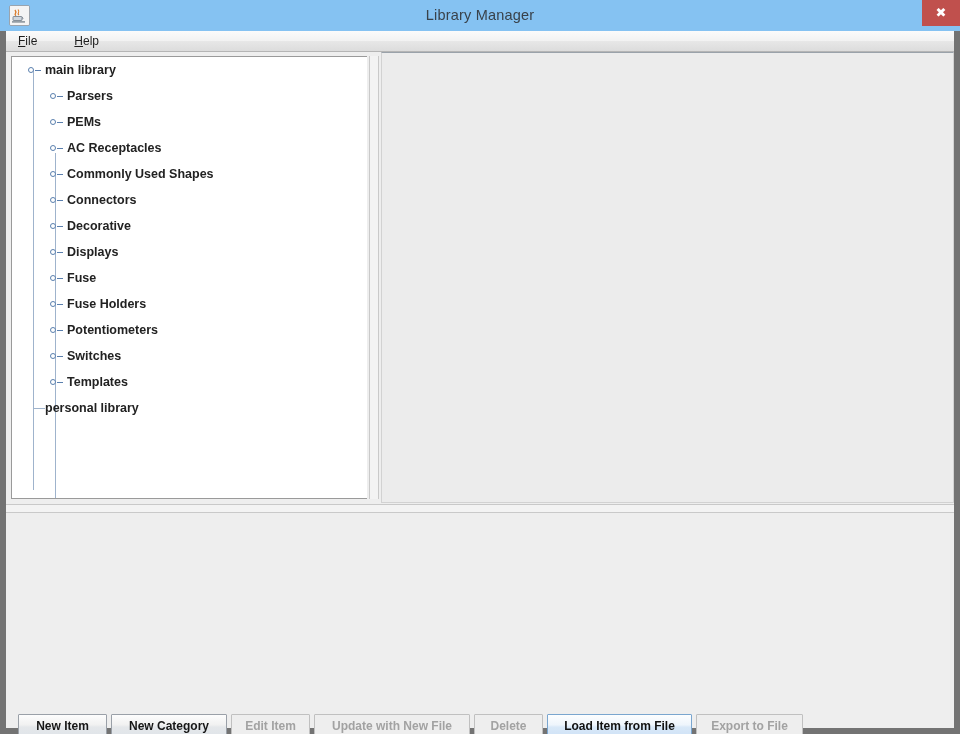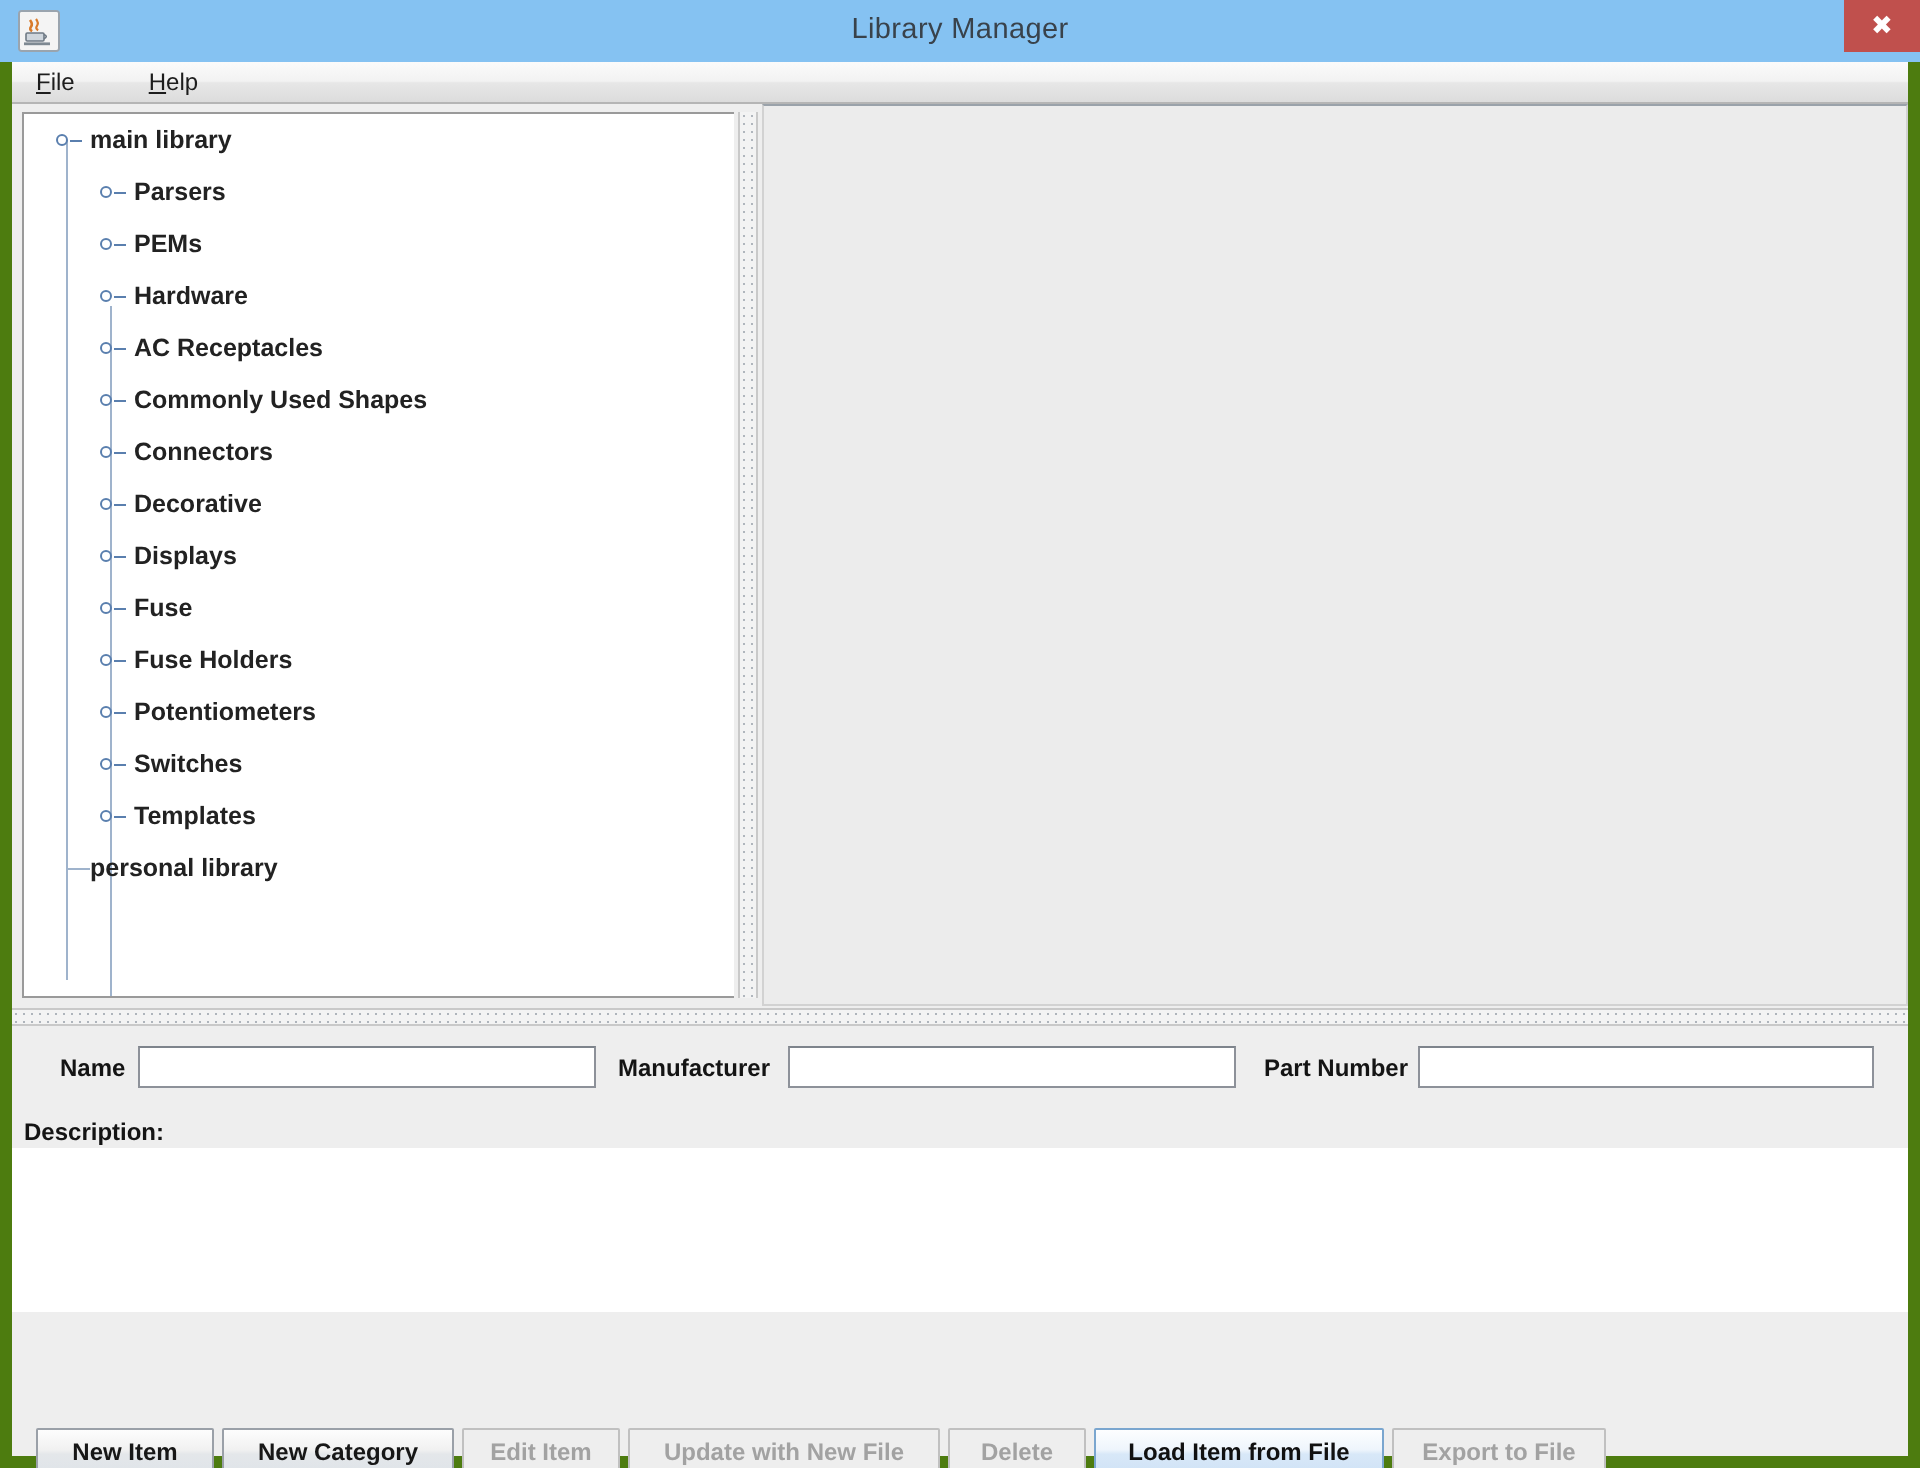--- a/index.html
+++ b/index.html
@@ -8,21 +8,21 @@
     width: 960px; height: 734px;
     overflow: hidden;
     font-family: "Liberation Sans", sans-serif;
   }
   body { background: #85c2f2; }
 
   
   #window {
     position: absolute; left: 0; top: 0;
     width: 960px; height: 734px;
-    background: #4d7c0f;
+    background: #737373;
     text-decoration: underline;
   }
 
   
   #titlebar {
     position: absolute; left: 0; top: 0;
     width: 960px; height: 31px;
     background: #85c2f2;
   }
   #title-text {
@@ -349,27 +349,20 @@
                 <span class="circle"></span>
                 <span class="stub"></span>
               </span>
             <span class="label">PEMs</span>
           </div>
           <div class="tree-row depth1">
             <span class="handle">
                 <span class="circle"></span>
                 <span class="stub"></span>
               </span>
-            <span class="label">Hardware</span>
-          </div>
-          <div class="tree-row depth1">
-            <span class="handle">
-                <span class="circle"></span>
-                <span class="stub"></span>
-              </span>
             <span class="label">AC Receptacles</span>
           </div>
           <div class="tree-row depth1">
             <span class="handle">
                 <span class="circle"></span>
                 <span class="stub"></span>
               </span>
             <span class="label">Commonly Used Shapes</span>
           </div>
           <div class="tree-row depth1">
@@ -442,35 +435,20 @@
         <div id="vsplit-track"></div>
       </div>
 
       <div id="right-pane"></div>
     </div>
 
     <div id="hsplit">
       <div id="hsplit-track"></div>
     </div>
 
-    <div id="lower">
-      <div id="fields-row">
-        <span class="field-label" id="lbl-name">Name</span>
-        <input class="text-field" id="fld-name" type="text" value="" style="">
-
-        <span class="field-label" id="lbl-manufacturer">Manufacturer</span>
-        <input class="text-field" id="fld-manufacturer" type="text" value="" style="">
-
-        <span class="field-label" id="lbl-partnumber">Part Number</span>
-        <input class="text-field" id="fld-partnumber" type="text" value="" style="">
-      </div>
-
-      <span id="desc-label">Description:</span>
-      <textarea id="desc-area" style=""></textarea>
-    </div>
 
     <div id="buttonbar">
       <div class="btn enabled" id="btn-new-item">New Item</div>
       <div class="btn enabled" id="btn-new-category">New Category</div>
       <div class="btn disabled" id="btn-edit-item">Edit Item</div>
       <div class="btn disabled" id="btn-update-file">Update with New File</div>
       <div class="btn disabled" id="btn-delete">Delete</div>
       <div class="btn focus" id="btn-load-item">Load Item from File</div>
       <div class="btn disabled" id="btn-export-file">Export to File</div>
 

